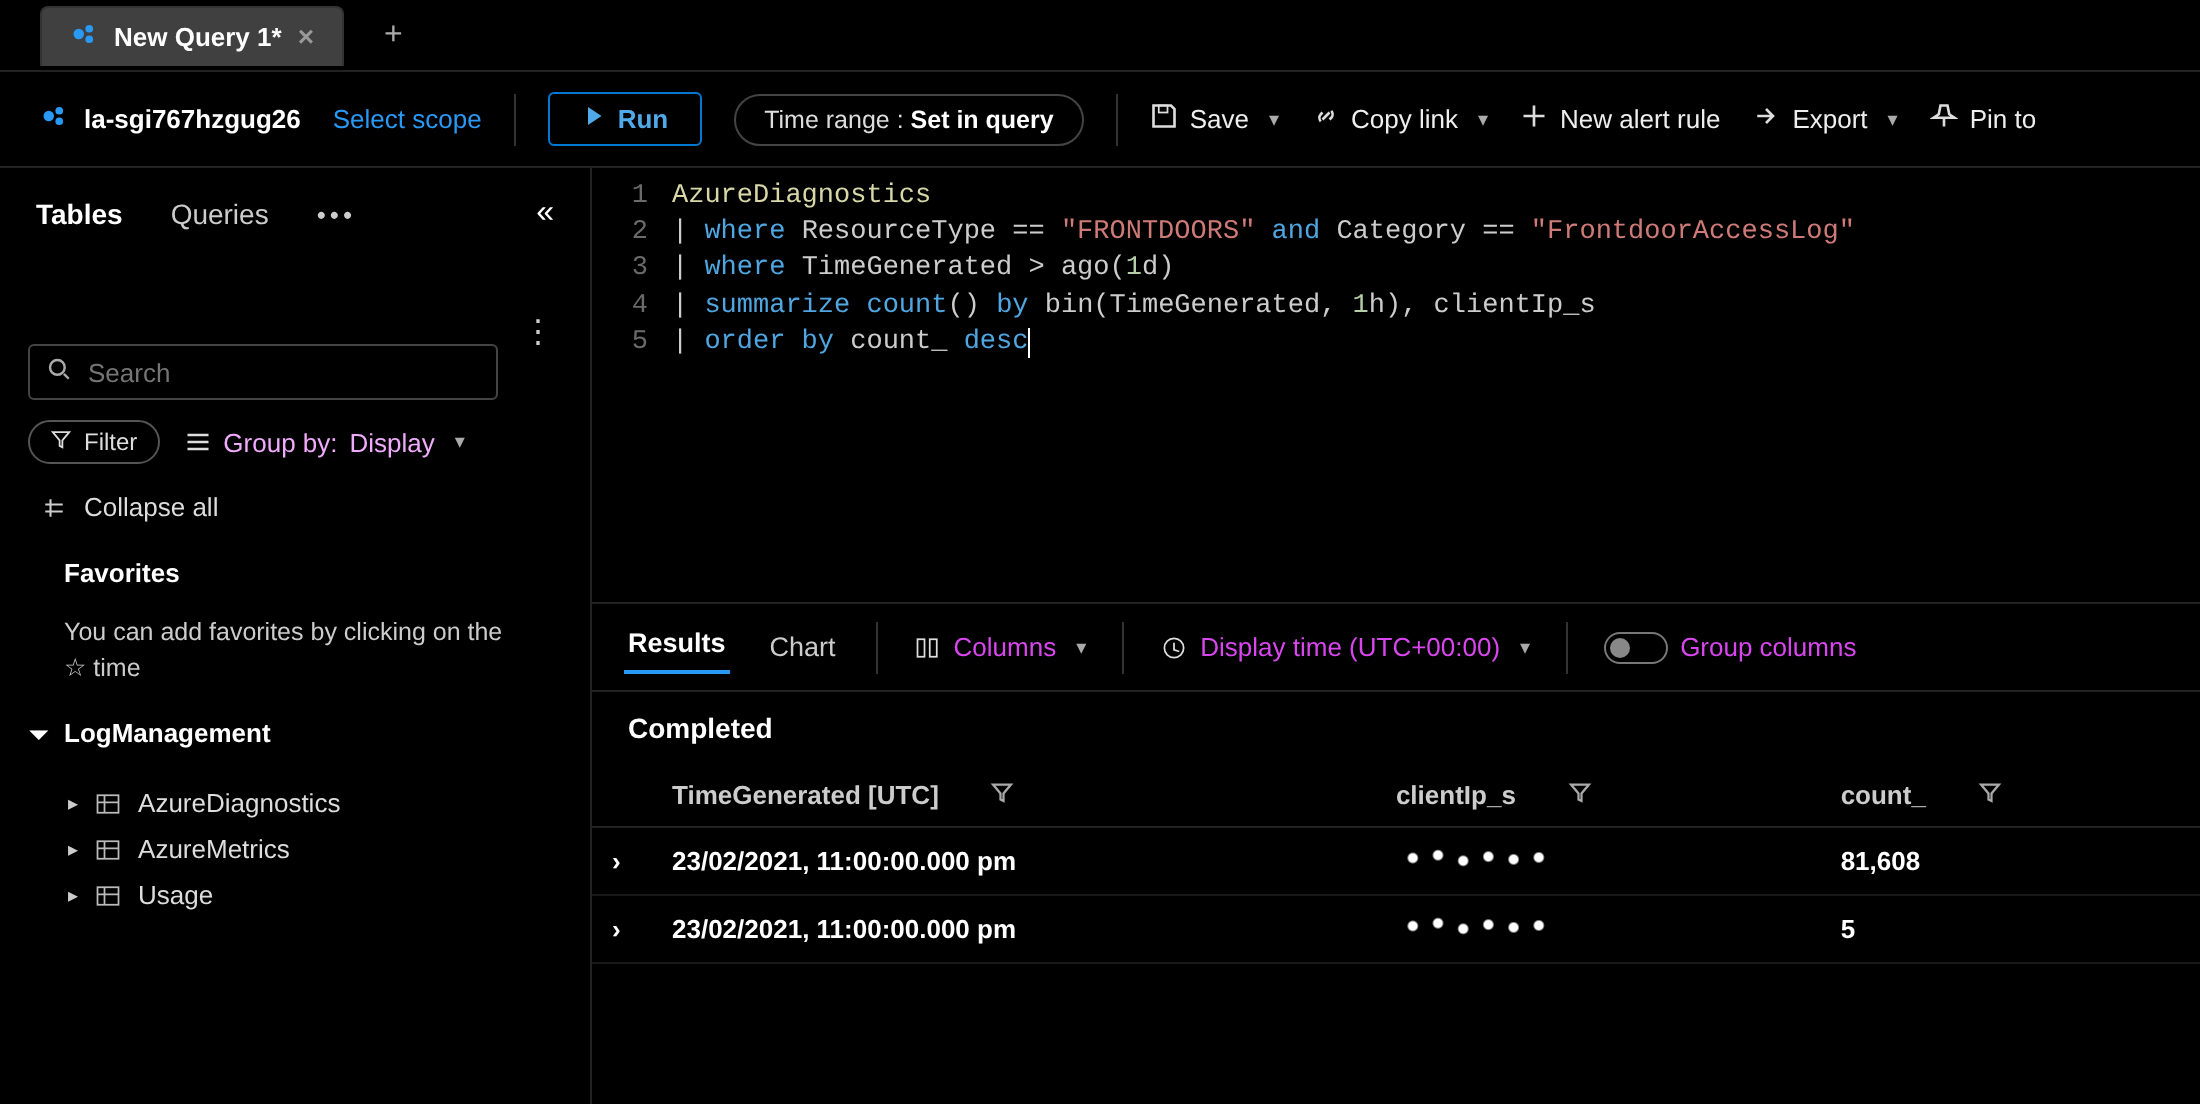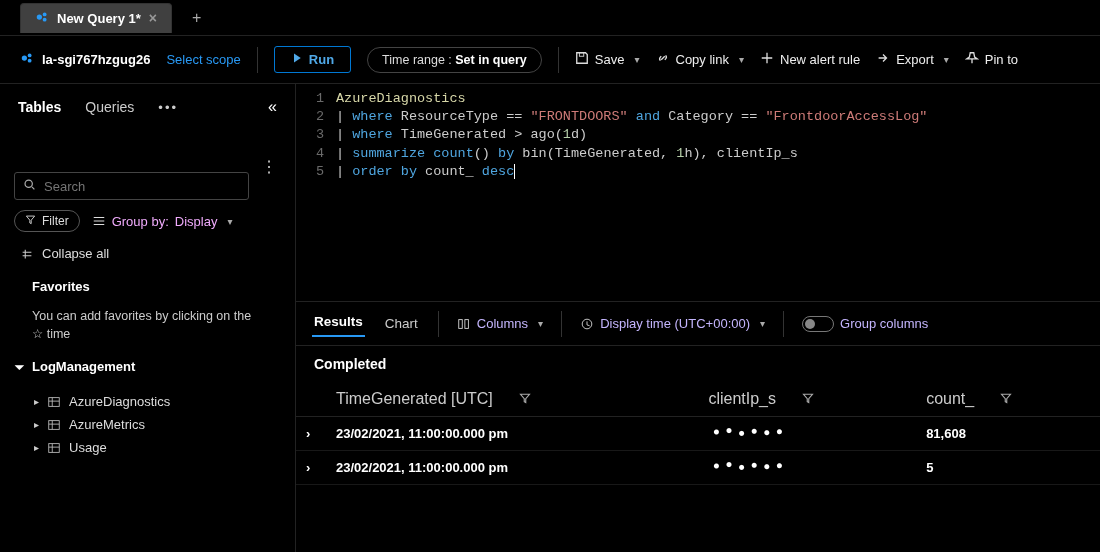--- a/index.html
+++ b/index.html
@@ -100,31 +100,31 @@
   .id  { color: #d7d7a8; }
   .cursor { border-right: 1px solid #fff; }
   
   .results-bar {
     display:flex;align-items:center;gap:18px;
     border-top:1px solid #222;border-bottom:1px solid #222;
     margin-top: 120px; padding: 8px 16px;
   }
   .rtab { color:#ccc; font-size:13.5px; padding:4px 2px;}
   .rtab.active { color:#fff; font-weight:700; border-bottom:2px solid #2899f5; padding-bottom:6px;}
-  .res-ctl { display:flex;align-items:center;gap:6px;color:#c4b5fd;font-size:13px;}
+  .res-ctl { display:flex;align-items:center;gap:6px;color:#d946ef;font-size:13px;}
   .res-ctl svg{width:14px;height:14px;}
   .toggle {
     width:32px;height:16px;border-radius:10px;border:1px solid #777;background:#000;
     position:relative;
   }
   .toggle::after{content:"";position:absolute;left:2px;top:2px;width:10px;height:10px;background:#888;border-radius:50%;}
   .status-line { padding:10px 18px; color:#fff; font-weight:700; font-size:14px;}
   table.results { width:100%; border-collapse:collapse; }
   table.results th {
-    text-align:left; font-weight:400; color:#ccc; font-size:16px;
+    text-align:left; font-weight:700; color:#ccc; font-size:13px;
     padding:8px 10px; border-bottom:1px solid #222;
   }
   table.results th .fsvg{display:inline-block;margin-left:26px;}
   table.results td {
     color:#fff; font-weight:700; font-size:13px;
     padding:8px 10px; border-bottom:1px solid #181818;
   }
   td.expander{width:26px;color:#ccc;font-weight:400;}
   .redacted {
     display:inline-block; width:84px; height:14px; position:relative;

